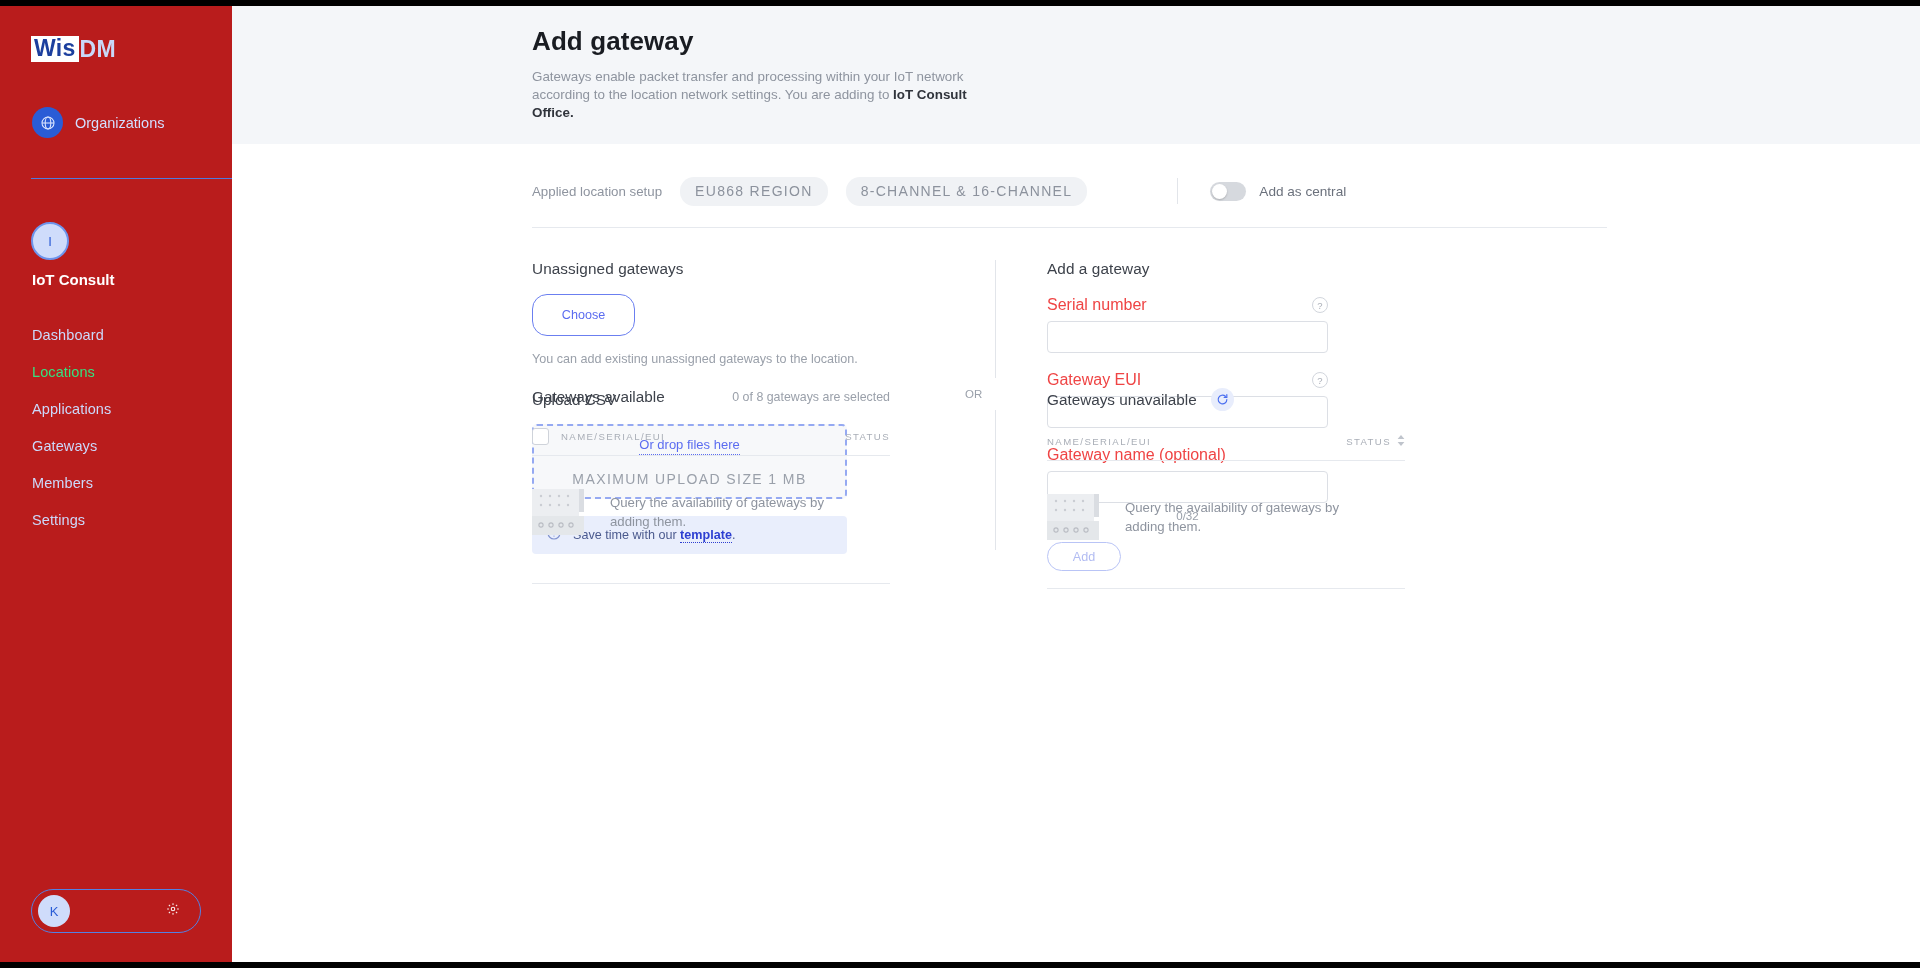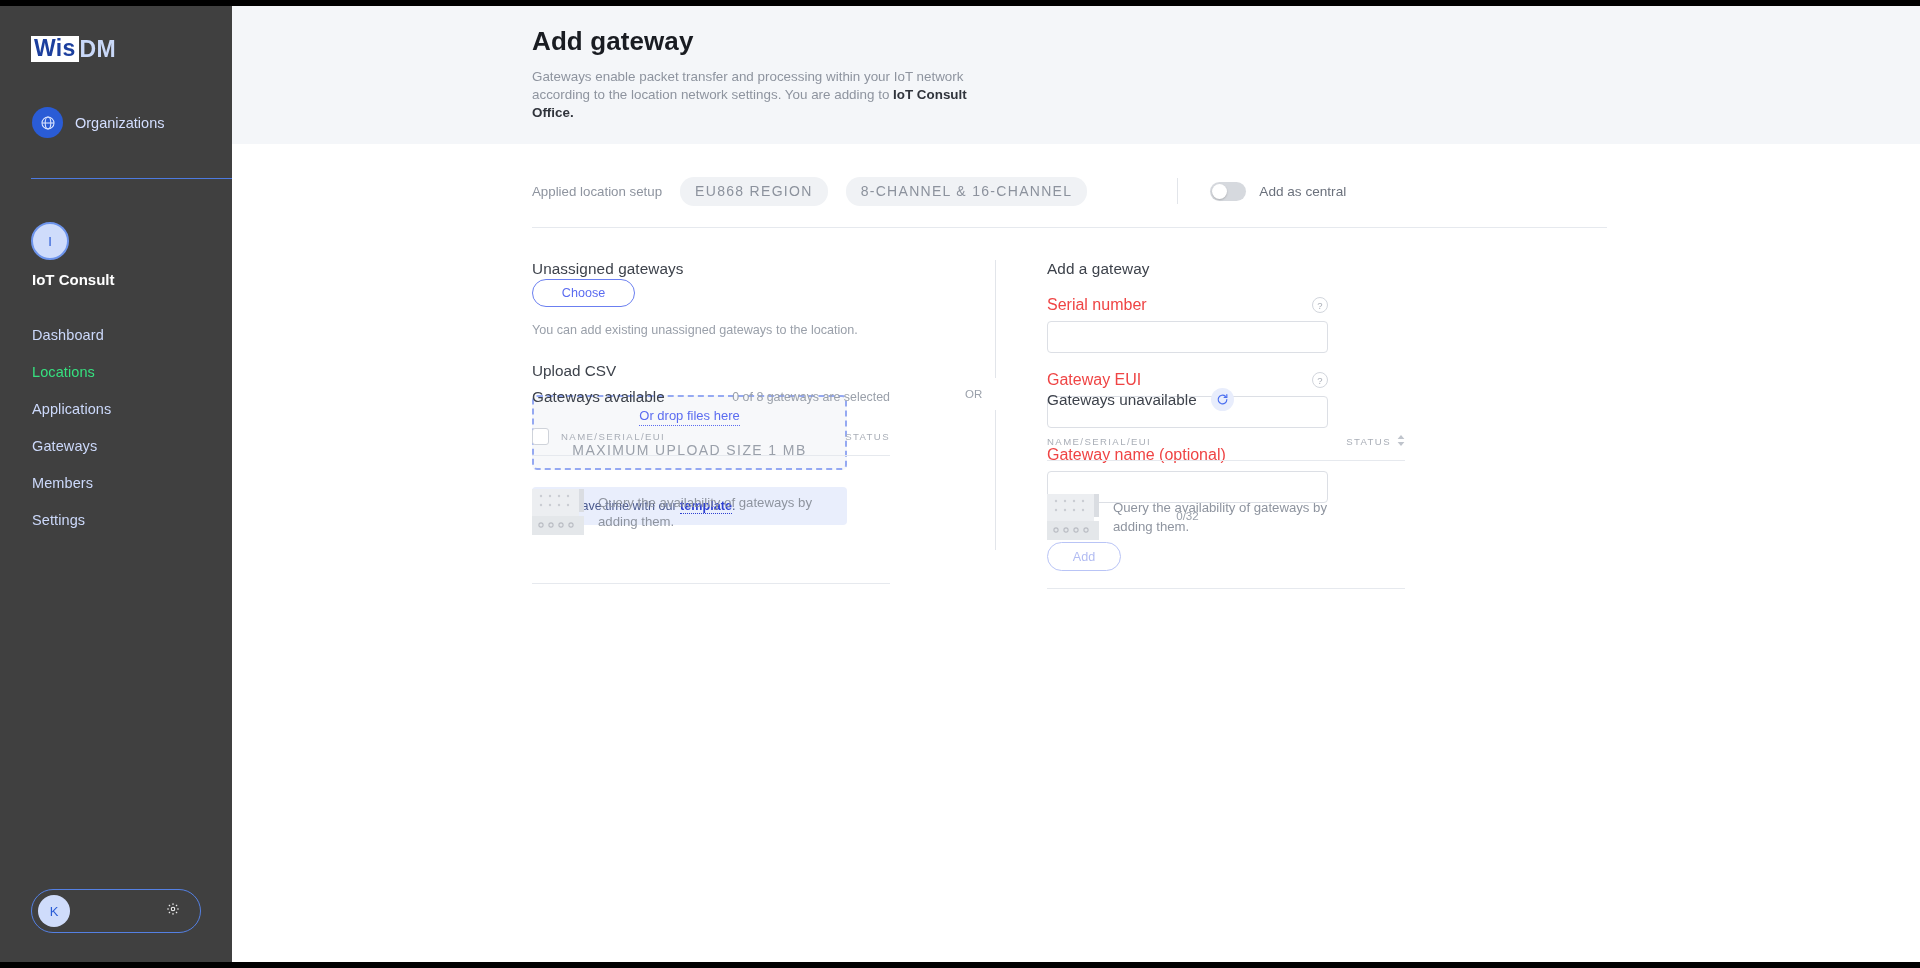--- a/index.html
+++ b/index.html
@@ -15,21 +15,21 @@
     width: 1920px; height: 956px;
     background: #ffffff;
     display: flex;
     overflow: hidden;
   }
 
   
   .sidebar {
     width: 232px;
     flex: 0 0 232px;
-    background: #404040;
+    background: #b91c1c;
     position: relative;
     color: #ffffff;
   }
   .logo {
     position: absolute;
     left: 31px; top: 30px;
     display: flex;
     align-items: center;
     font-size: 23px;
     font-weight: bold;
@@ -197,22 +197,22 @@
     margin-top: 32px;
     width: 1075px;
   }
   .col-left { position: absolute; left: 0; top: 0; width: 370px; }
   .col-right { position: absolute; left: 515px; top: 0; width: 320px; }
 
   .sec-title {
     font-size: 15.3px; color: #3d424b; letter-spacing: .1px;
   }
   .choose-btn {
-    margin-top: 1px;
-    width: 103px; height: 28px;
+    margin-top: 16px;
+    width: 103px; height: 42px;
     border: 1px solid #6b7ff0;
     border-radius: 15px;
     background: #ffffff;
     color: #5b6cf0;
     font-size: 12.6px;
     font-family: "Liberation Sans", sans-serif;
     cursor: pointer;
   }
   .help-text { margin-top: 16px; font-size: 12.6px; color: #9aa0aa; }
   .upload-title { margin-top: 25px; font-size: 15.3px; color: #3d424b; }
@@ -342,21 +342,21 @@
     margin-right: 12px;
     cursor: pointer;
     flex: 0 0 auto;
   }
   .col-h {
     font-size: 9.6px; letter-spacing: 1.4px; color: #a9aeb7;
   }
   .col-h.status { margin-left: auto; display: flex; align-items: center; gap: 6px; }
   .empty {
     margin-top: 33px;
-    display: flex; align-items: flex-start; gap: 14px;
+    display: flex; align-items: flex-start; gap: 26px;
     padding-bottom: 44px;
     border-bottom: 1px solid #e6e9ee;
   }
   .empty-art { flex: 0 0 auto; }
   .empty-txt {
     font-size: 13.2px; line-height: 19px; color: #8e949f;
     width: 220px; padding-top: 4px;
   }
 
   .footer {

